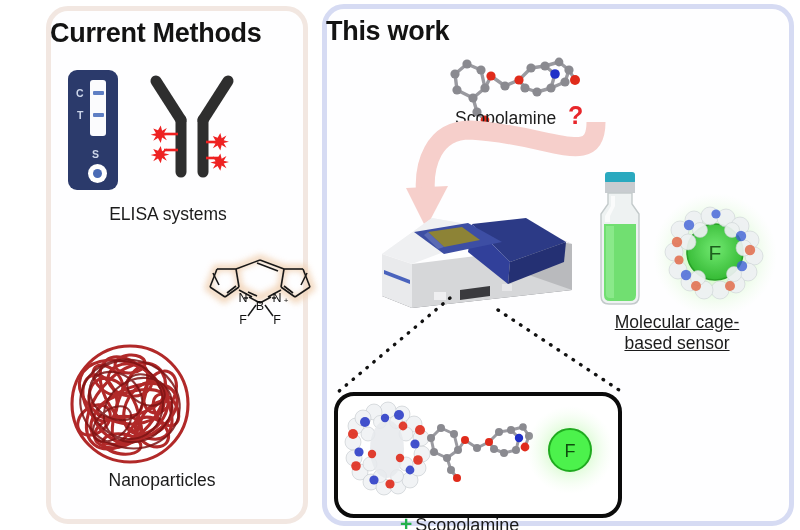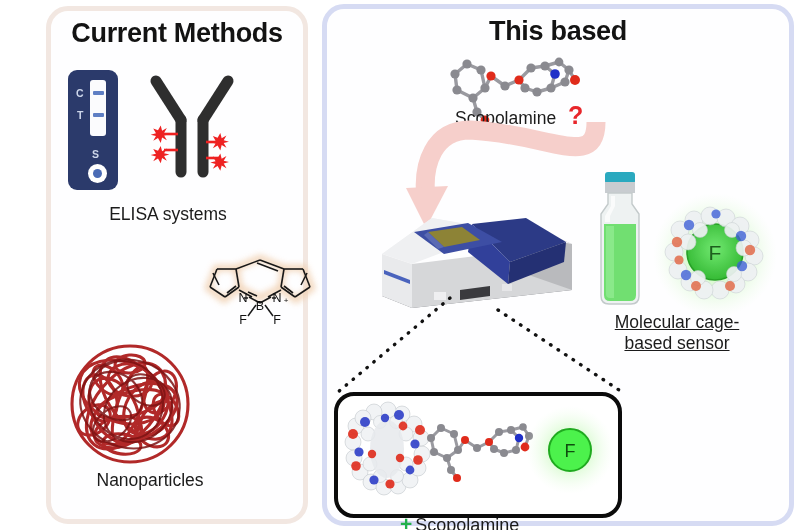--- a/index.html
+++ b/index.html
@@ -36,21 +36,20 @@
   }
   #panel-right {
     left: 322px; top: 4px;
     width: 472px; height: 522px;
     border: 5px solid #d6dbf3;
   }
 
   
   .panel-title {
     position: absolute;
-    text-align: center;
     font-weight: bold;
     color: #131313;
     letter-spacing: -0.3px;
     white-space: nowrap;
   }
   #title-left {
     left: 50px; top: 18px; width: 254px;
     font-size: 27px;
   }
   #title-right {
@@ -177,21 +176,21 @@
     position: absolute;
     left: 568px; top: 101px;
     font-size: 25px;
     font-weight: bold;
     color: #e8262b;
   }
 
   
   #cap-elisa { left: 58px; top: 204px; width: 220px; }
   #cap-fluor { left: 188px; top: 332px; width: 140px; }
-  #cap-nano  { left: 52px;  top: 470px; width: 196px; }
+  #cap-nano  { left: 64px;  top: 470px; width: 196px; }
   #cap-cage  { left: 564px; top: 312px; width: 226px; text-decoration: underline; }
 </style>
 </head>
 <body>
 
 <div id="stage">
 
   <div class="panel" id="panel-left"></div>
 
   <div class="panel-title" id="title-left">Current Methods</div>
@@ -316,21 +315,21 @@
       <ellipse cx="56" cy="56" rx="22" ry="28" transform="rotate(-55 56 56)"></ellipse>
       <ellipse cx="86" cy="50" rx="20" ry="14" transform="rotate(30 86 50)"></ellipse>
       <ellipse cx="52" cy="84" rx="22" ry="14" transform="rotate(-40 52 84)"></ellipse>
     </g>
   </svg>
 
   <div class="caption" id="cap-nano">Nanoparticles</div>
 
   <div class="panel" id="panel-right"></div>
 
-  <div class="panel-title" id="title-right">This based</div>
+  <div class="panel-title" id="title-right">This work</div>
 
   <svg id="scopolamine-top" width="140" height="72" viewBox="0 0 140 72">
     <g stroke="#9a9aa0" stroke-width="3.4" stroke-linecap="round">
       <line x1="20" y1="12" x2="8" y2="22"></line>
       <line x1="8" y1="22" x2="10" y2="38"></line>
       <line x1="10" y1="38" x2="26" y2="46"></line>
       <line x1="26" y1="46" x2="38" y2="36"></line>
       <line x1="38" y1="36" x2="34" y2="18"></line>
       <line x1="34" y1="18" x2="20" y2="12"></line>
       <line x1="38" y1="36" x2="44" y2="24"></line>

